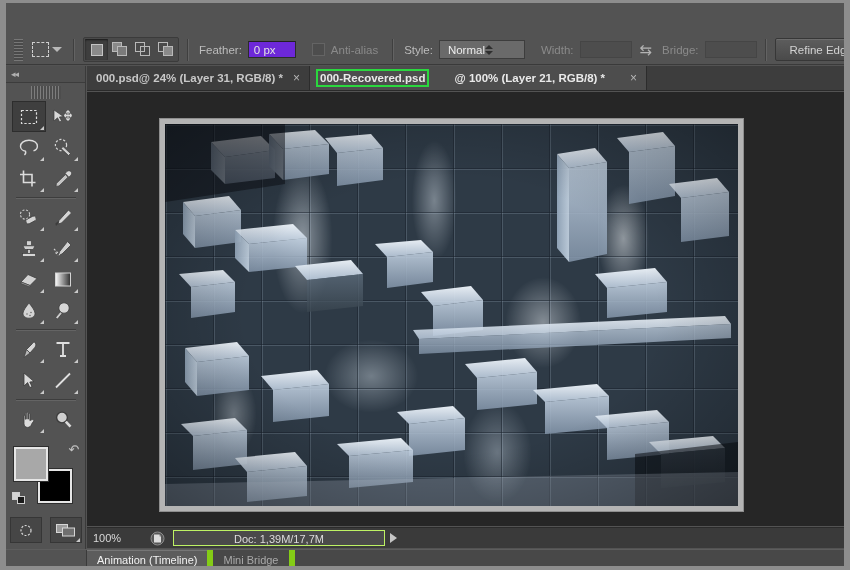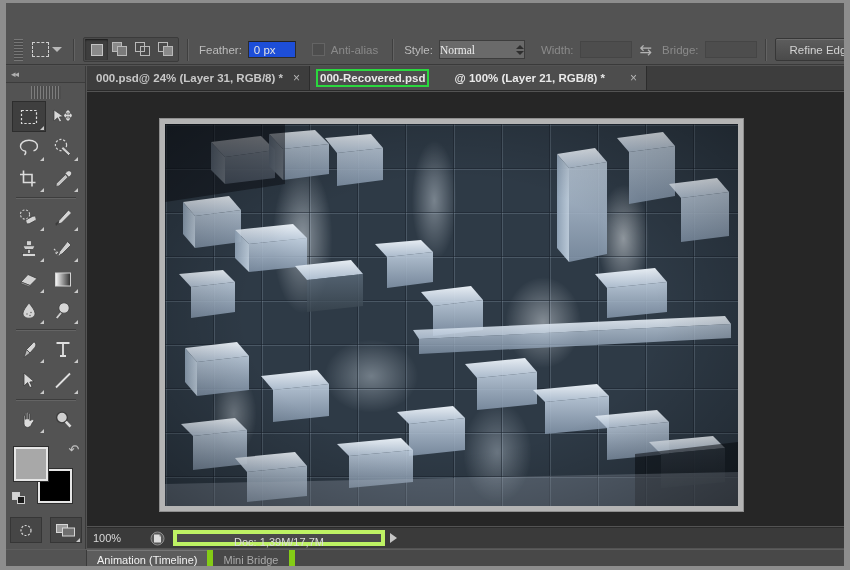--- a/index.html
+++ b/index.html
@@ -151,21 +151,21 @@
 
   .opt-label {
     color: #bcbcbc;
     font-size: 11.5px;
     margin: 0 6px 0 2px;
     white-space: nowrap;
     flex: none;
   }
   .opt-label.dim { color: #8a8a8a; }
   .txt-field {
-    background: #1d4ed8;
+    background: #6d28d9;
     border: 1px solid #2c2c2c;
     border-top-color: #222;
     color: #e4e4e4;
     font-size: 11.5px;
     height: 17px;
     line-height: 17px;
     padding: 0 5px;
     box-sizing: border-box;
     flex: none;
   }
@@ -186,25 +186,24 @@
   }
   .sel-box {
     background: #6a6a6a;
     border: 1px solid #3d3d3d;
     color: #ececec;
     font-size: 11.5px;
     height: 19px;
     width: 86px;
     display: flex;
     align-items: center;
-    padding: 0 0;
+    padding: 0 8px;
     box-sizing: border-box;
     flex: none;
-    justify-content: space-between;
-    font-family: Liberation Serif, serif;
+    justify-content: flex-start;
   }
   .stepper {
     display: flex;
     flex-direction: column;
     line-height: 0;
   }
   .stepper i {
     width: 0; height: 0;
     border-left: 4px solid transparent;
     border-right: 4px solid transparent;
@@ -436,21 +435,21 @@
     padding-left: 6px;
     color: #d9d9d9;
   }
   .st-icon {
     width: 24px; height: 17px;
     display: flex; align-items: center; justify-content: center;
     margin-right: 4px;
   }
   .doc-info {
     background: #4a4a4a;
-    border: 4px solid #bef264;
+    border: 1px solid #bef264;
     height: 16px;
     line-height: 16px;
     flex: 1;
     max-width: 212px;
     text-align: center;
     font-size: 11px;
     color: #dcdcdc;
     position: relative;
     box-sizing: border-box;
   }

